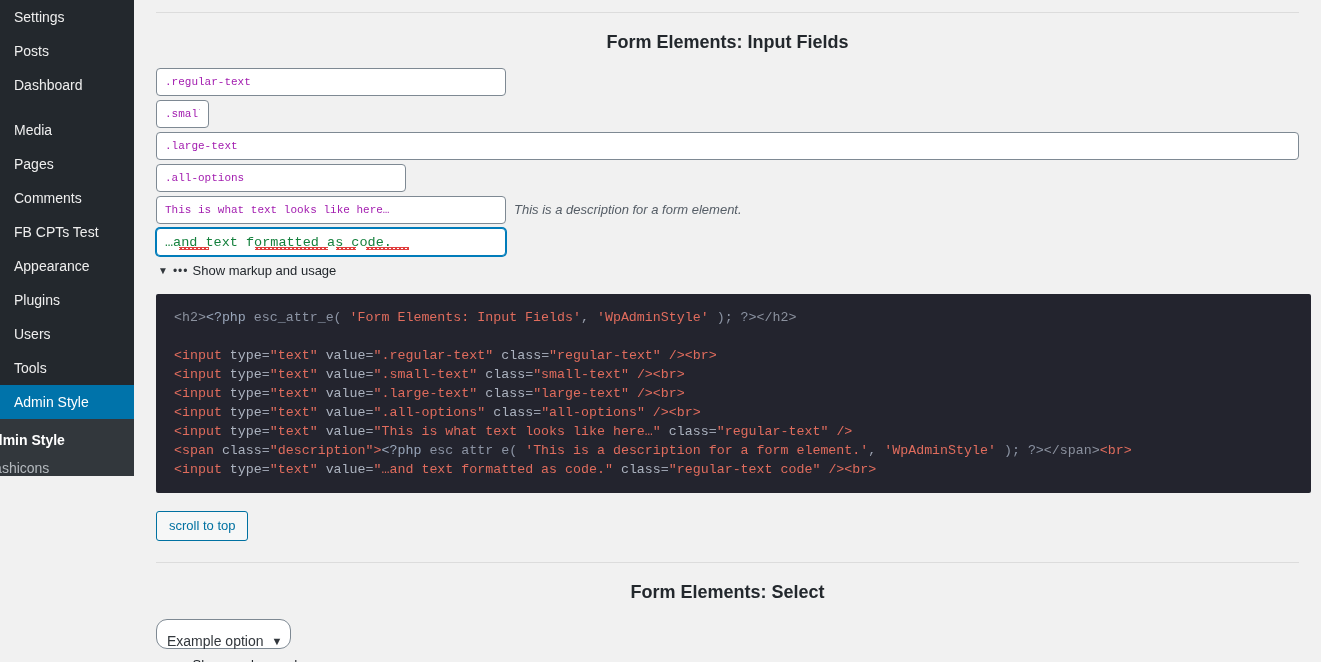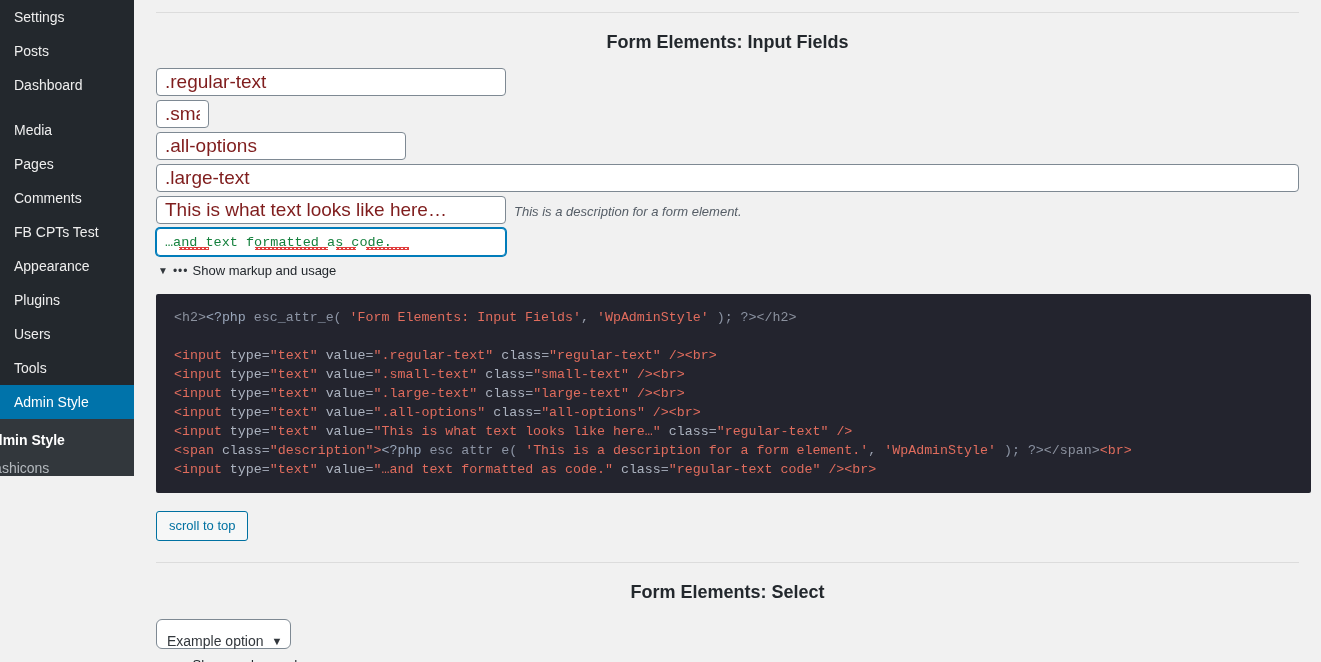--- a/index.html
+++ b/index.html
@@ -115,33 +115,33 @@
   }
 
   
   .txt {
     display: block;
     height: 28px;
     padding: 0 8px;
     border: 1px solid #7e8993;
     border-radius: 4px;
     background: #fff;
-    color: #7f1d1d;
-    font-family: Liberation Sans, sans-serif;
-    font-size: 19px;
+    color: #a21caf;
+    font-family: Liberation Mono, monospace;
+    font-size: 11px;
     line-height: 26px;
     outline: none;
     margin-bottom: 4px;
   }
   .txt.regular-text { width: 350px; }
   .txt.small-text   { width: 53px; }
   .txt.large-text   { width: 1143px; }
   .txt.all-options  { width: 250px; }
 
-  .row-inline { display: flex; align-items: center; gap: 8px; }
+  .row-inline { display: flex; align-items: flex-start; gap: 8px; }
   .description {
     font-style: italic;
     font-size: 13px;
     color: #555d66;
     line-height: 28px;
   }
 
   
   .txt.code-input {
     width: 350px;
@@ -216,21 +216,21 @@
   .btn-row { display: flex; margin-top: 18px; padding-right: 8px; }
 
   .hr-sep { height: 1px; background: #dcdcdc; margin: 21px 0 0 0; }
 
   
   .select-wrap {
     display: inline-flex; align-items: center;
     height: 30px;
     padding: 15px 8px 0 10px;
     border: 1px solid #7e8993;
-    border-radius: 6px;
+    border-radius: 11px;
     background: #fff;
     font-size: 14px;
     color: #32373c;
     cursor: pointer;
   }
   .select-wrap .chev { margin-left: 8px; font-size: 11px; color: #32373c; }
 </style>
 </head>
 <body>
 
@@ -311,23 +311,23 @@
     <div class="inner">
 
       <div class="top-rule"></div>
 
       <h2 class="section-title">Form Elements: Input Fields</h2>
 
       <input class="txt regular-text" value=".regular-text" style="">
 
       <input class="txt small-text" value=".small" style="">
 
+      <input class="txt large-text" value=".large-text" style="">
+
       <input class="txt all-options" value=".all-options" style="">
-
-      <input class="txt large-text" value=".large-text" style="">
 
       <div class="row-inline">
         <input class="txt regular-text" value="This is what text looks like here…" style="">
         <span class="description">This is a description for a form element.</span>
       </div>
 
       <div class="code-field-wrap">
         <input class="txt code-input" value="…and text formatted as code." style="">
         <span class="squiggle" style="left:23px; width:30px;"></span>
         <span class="squiggle" style="left:99px; width:73px;"></span>

